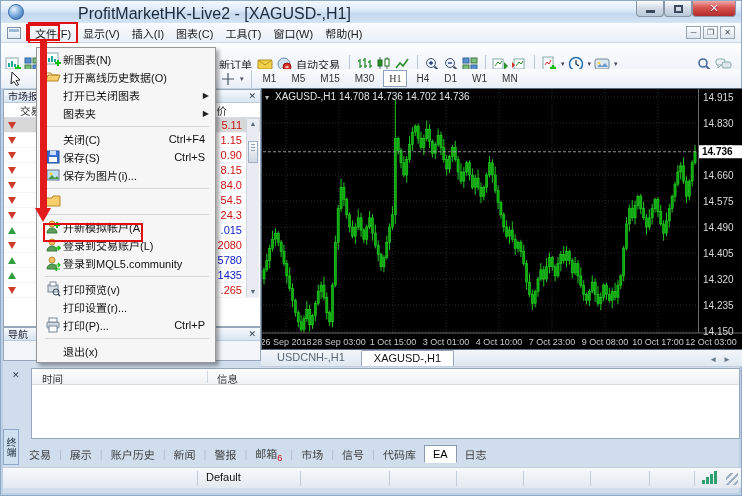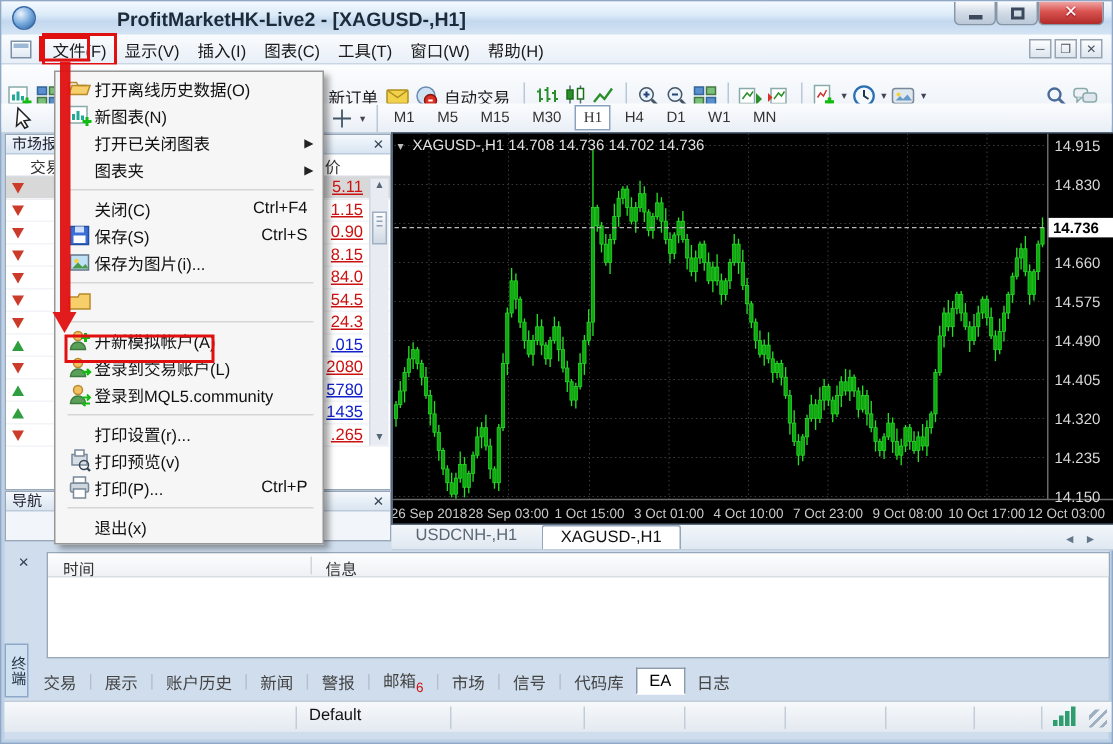--- a/index.html
+++ b/index.html
@@ -7,21 +7,21 @@
   body { font-family:"Liberation Sans","DejaVu Sans",sans-serif; font-size:11px; color:#222; }
 
   #win { position:relative; width:742px; height:496px; background:#cfdded;
          border:1px solid #8fa8c6; box-shadow:inset 0 0 0 2px #bcd0e6; }
 
   
   #titlebar { position:absolute; left:0; top:0; width:100%; height:22px;
     background:linear-gradient(#f4f9fe,#dcebf9 40%,#c3d8ee 60%,#d4e4f4); }
   #app-logo { position:absolute; left:7px; top:3px; width:16px; height:16px; border-radius:50%;
     background:radial-gradient(circle at 35% 30%,#eaf4ff,#6ea3d8 55%,#2c5d9b); border:1px solid #3c6ca8; }
-  #title-text { position:absolute; left:77px; top:4px; font-size:13px; color:#1c2a3a; white-space:nowrap;font-weight:bold; }
+  #title-text { position:absolute; left:77px; top:4px; font-size:16px; color:#1c2a3a; white-space:nowrap; }
   #winbtns { position:absolute; right:5px; top:0; display:flex; }
   .wbtn { width:28px; height:16px; border:1px solid #8795a5; border-top:none;
     border-radius:0 0 4px 4px; background:linear-gradient(#fdfeff,#d4dde8 45%,#bac8d8);
     display:flex; align-items:center; justify-content:center; }
   .wbtn .glyph-min { width:9px; height:3px; background:#3a4a5c; margin-top:6px; }
   .wbtn .glyph-max { width:9px; height:8px; border:2px solid #3a4a5c; }
   .wbtn.close { width:44px; background:linear-gradient(#f0a8a8,#d9534f 45%,#b02a2a); }
   .wbtn.close .glyph-x { color:#fff; font-size:11px; font-weight:bold; line-height:1; text-shadow:0 1px 1px #802; }
 
   
@@ -56,21 +56,21 @@
     border-bottom:1px solid #bccbdb; position:relative; font-size:10px; color:#223; padding-left:4px; line-height:13px; }
   .panel-close { position:absolute; right:4px; top:0; font-size:9px; color:#345; line-height:13px; }
   #mw-header { height:15px; border-bottom:1px solid #d7dde5; display:flex; font-size:10.5px; color:#333; }
   #mw-header .c1 { width:180px; padding-left:16px; border-right:1px solid #e2e7ee; }
   #mw-header .c2 { padding-left:22px; }
   .mw-row { height:15px; display:flex; align-items:center; border-bottom:1px solid #f2f4f7; position:relative; }
   .mw-row.sel { background:#d8d8d8; }
   .arr { width:0; height:0; margin-left:4px; }
   .arr.down { border-left:4px solid transparent; border-right:4px solid transparent; border-top:7px solid #cc3b2a; }
   .arr.up { border-left:4px solid transparent; border-right:4px solid transparent; border-bottom:7px solid #2f9e3f; }
-  .mw-price { position:absolute; right:18px; font-size:11px;text-decoration:underline; }
+  .mw-price { position:absolute; right:18px; font-size:11px; }
   .mw-price.red { color:#cc1111; } .mw-price.blue { color:#1122cc; }
   #mw-scroll { position:absolute; right:1px; top:29px; width:13px; height:178px; background:#e8ecf2; border-left:1px solid #d0d7e0; }
   #mw-scroll .sa { font-size:7px; color:#567; text-align:center; line-height:10px; }
   #mw-thumb { position:absolute; left:1px; top:22px; width:10px; height:22px; background:linear-gradient(#fdfdfe,#cfd8e4); border:1px solid #9fb0c4; }
   #mw-thumb i { display:block; height:1px; background:#8fa2b8; margin:2px 2px 0; }
   #navigator { position:absolute; left:2px; top:326px; width:258px; height:34px; background:#f2f5f9; border:1px solid #97a8bc; }
 
   
   #chartwrap { position:absolute; left:260px; top:87px; width:482px; height:262px; background:#000; border:1px solid #5a6a7c; }
   #chart-tabs { position:absolute; left:260px; top:349px; width:482px; height:17px;
@@ -760,39 +760,39 @@
         <div class="ctab">USDCNH-,H1</div>
         <div class="ctab active">XAGUSD-,H1</div>
       </div>
     <div id="ctab-arrows"><span>◄</span><span>►</span></div>
   </div>
 
   <div id="file-menu">
       <div class="fm-item">
         <span class="fm-ic">
           <svg width="17" height="16" viewBox="0 0 17 16">
-            <path d="M1 12l2-6h12l-2 6z" fill="#f6ce6a" stroke="#b8892a"></path>
-            <path d="M1 12V4h5l1 2h6" fill="none" stroke="#b8892a"></path>
-          </svg>
-        </span>
-        <span class="fm-label">打开离线历史数据(O)</span>
-      </div>
-      <div class="fm-item">
-        <span class="fm-ic">
-          <svg width="17" height="16" viewBox="0 0 17 16">
             <rect x="1" y="2" width="12" height="11" fill="#fff" stroke="#8aa"></rect>
             <rect x="3" y="7" width="2" height="4" fill="#2a9"></rect>
             <rect x="6" y="5" width="2" height="6" fill="#2a9"></rect>
             <rect x="9" y="8" width="2" height="3" fill="#2a9"></rect>
             <path d="M13 9v6M10 12h6" stroke="#1b1" stroke-width="2"></path>
           </svg>
         </span>
         <span class="fm-label">新图表(N)</span>
       </div>
       <div class="fm-item">
+        <span class="fm-ic">
+          <svg width="17" height="16" viewBox="0 0 17 16">
+            <path d="M1 12l2-6h12l-2 6z" fill="#f6ce6a" stroke="#b8892a"></path>
+            <path d="M1 12V4h5l1 2h6" fill="none" stroke="#b8892a"></path>
+          </svg>
+        </span>
+        <span class="fm-label">打开离线历史数据(O)</span>
+      </div>
+      <div class="fm-item">
         <span class="fm-ic"></span>
         <span class="fm-label">打开已关闭图表</span>
         <span class="fm-sub">▶</span>
       </div>
       <div class="fm-item">
         <span class="fm-ic"></span>
         <span class="fm-label">图表夹</span>
         <span class="fm-sub">▶</span>
       </div>
       <div class="fm-sep">
@@ -862,35 +862,35 @@
           <svg width="17" height="16" viewBox="0 0 17 16">
             <circle cx="7" cy="5" r="3" fill="#f2c063" stroke="#b98a2e"></circle>
             <path d="M2 14c0-3 2.5-5 5-5s5 2 5 5z" fill="#5aa05a" stroke="#3c7a3c"></path>
             <path d="M10 10h5m-2-2l2 2-2 2M15 14h-5m2 2l-2-2" stroke="#1b1" stroke-width="1.2" fill="none"></path>
           </svg>
         </span>
         <span class="fm-label">登录到MQL5.community</span>
       </div>
       <div class="fm-sep">
         <i></i>
-      </div>
-      <div class="fm-item">
-        <span class="fm-ic"></span>
-        <span class="fm-label">打印设置(r)...</span>
       </div>
       <div class="fm-item">
         <span class="fm-ic">
           <svg width="17" height="16" viewBox="0 0 17 16">
             <rect x="3" y="4" width="10" height="7" fill="#d8dee6" stroke="#789"></rect>
             <rect x="5" y="1" width="6" height="4" fill="#fff" stroke="#789"></rect>
             <circle cx="11" cy="11" r="3" fill="none" stroke="#345"></circle>
             <path d="M13 13l2 2" stroke="#345" stroke-width="1.5"></path>
           </svg>
         </span>
         <span class="fm-label">打印预览(v)</span>
+      </div>
+      <div class="fm-item">
+        <span class="fm-ic"></span>
+        <span class="fm-label">打印设置(r)...</span>
       </div>
       <div class="fm-item">
         <span class="fm-ic">
           <svg width="17" height="16" viewBox="0 0 17 16">
             <rect x="2" y="5" width="12" height="6" rx="1" fill="#cfd6de" stroke="#789"></rect>
             <rect x="4" y="1" width="8" height="4" fill="#fff" stroke="#789"></rect>
             <rect x="4" y="9" width="8" height="6" fill="#fff" stroke="#789"></rect>
           </svg>
         </span>
         <span class="fm-label">打印(P)...</span>

